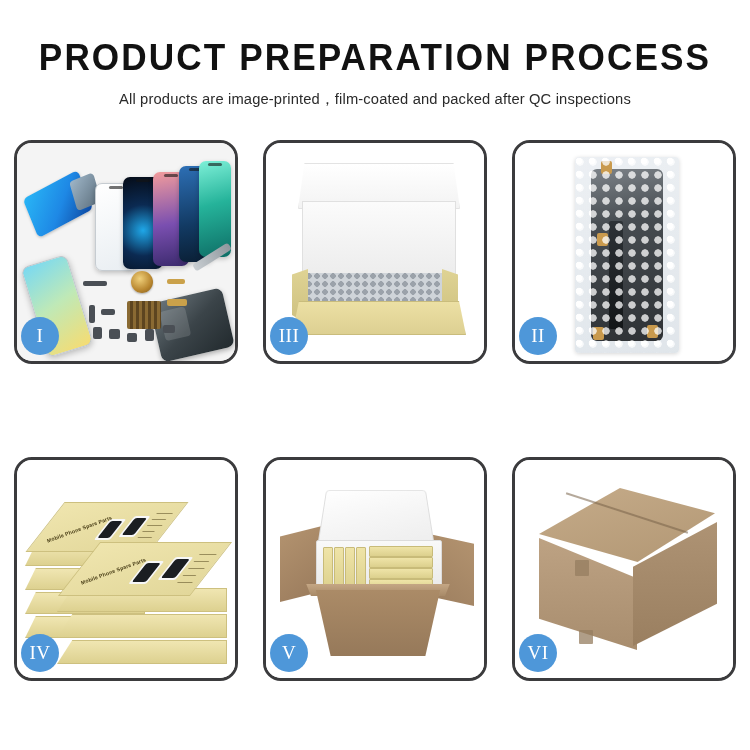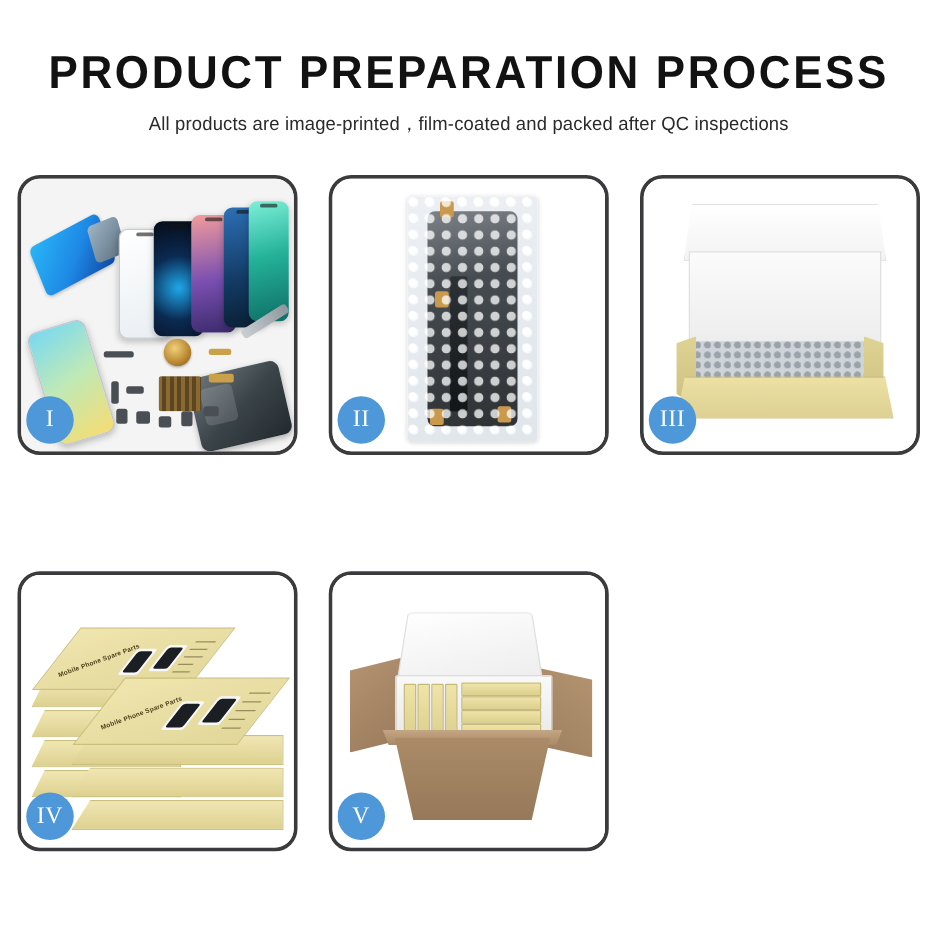--- a/index.html
+++ b/index.html
@@ -378,44 +378,44 @@
         <span class="chip" style="left:26px;top:58px;width:11px;height:10px;"></span>
         <span class="chip" style="left:44px;top:62px;width:10px;height:9px;"></span>
         <span class="chip" style="left:62px;top:58px;width:9px;height:12px;"></span>
         <span class="chip" style="left:80px;top:54px;width:12px;height:8px;"></span>
       </div>
     </div>
     <div class="badge">I</div>
   </div>
 
   <div class="panel">
+    <div class="panel-photo p3">
+      <div class="lid-back"></div>
+      <div class="foam-back"></div>
+      <div class="bubble-fill"></div>
+      <div class="box-side-l"></div>
+      <div class="box-side-r"></div>
+      <div class="box-front"></div>
+    </div>
+    <div class="badge">III</div>
+  </div>
+
+  <div class="panel">
     <div class="panel-photo p2">
       <div class="wrap">
         <div class="panel-inner"></div>
         <div class="flex-strip"></div>
         <span class="tab-gold" style="left:26px;top:4px;"></span>
         <span class="tab-gold" style="left:22px;top:76px;"></span>
         <span class="tab-gold" style="left:18px;top:170px;"></span>
         <span class="tab-gold" style="left:72px;top:168px;"></span>
         <div class="bub-overlay"></div>
       </div>
     </div>
     <div class="badge">II</div>
-  </div>
-
-  <div class="panel">
-    <div class="panel-photo p3">
-      <div class="lid-back"></div>
-      <div class="foam-back"></div>
-      <div class="bubble-fill"></div>
-      <div class="box-side-l"></div>
-      <div class="box-side-r"></div>
-      <div class="box-front"></div>
-    </div>
-    <div class="badge">III</div>
   </div>
 
   <div class="panel">
     <div class="panel-photo p4">
       <div class="stack">
 
         <div class="bx lb" style="top:60px;"></div>
         <div class="bx lb" style="top:84px;"></div>
         <div class="bx lb" style="top:108px;"></div>
         <div class="bx lb" style="top:132px;"></div>
@@ -468,14 +468,25 @@
         <span class="ybox" style="left:52px;top:16px;width:62px;height:9px;"></span>
         <span class="ybox" style="left:52px;top:27px;width:62px;height:9px;"></span>
         <span class="ybox" style="left:52px;top:38px;width:62px;height:9px;"></span>
       </div>
       <div class="carton-rim"></div>
       <div class="carton-front"></div>
     </div>
     <div class="badge">V</div>
   </div>
 
+  <div class="panel">
+    <div class="panel-photo p6">
+      <div class="c-top"></div>
+      <div class="c-left"></div>
+      <div class="c-right"></div>
+      <span class="seam" style="left:48px;top:52px;width:128px;height:2px;transform:rotate(18deg);"></span>
+      <span class="tape" style="left:60px;top:100px;width:14px;height:16px;"></span>
+      <span class="tape" style="left:64px;top:170px;width:14px;height:14px;"></span>
+    </div>
+    <div class="badge">VI</div>
+  </div>
 
 </div>
 
 </body></html>

